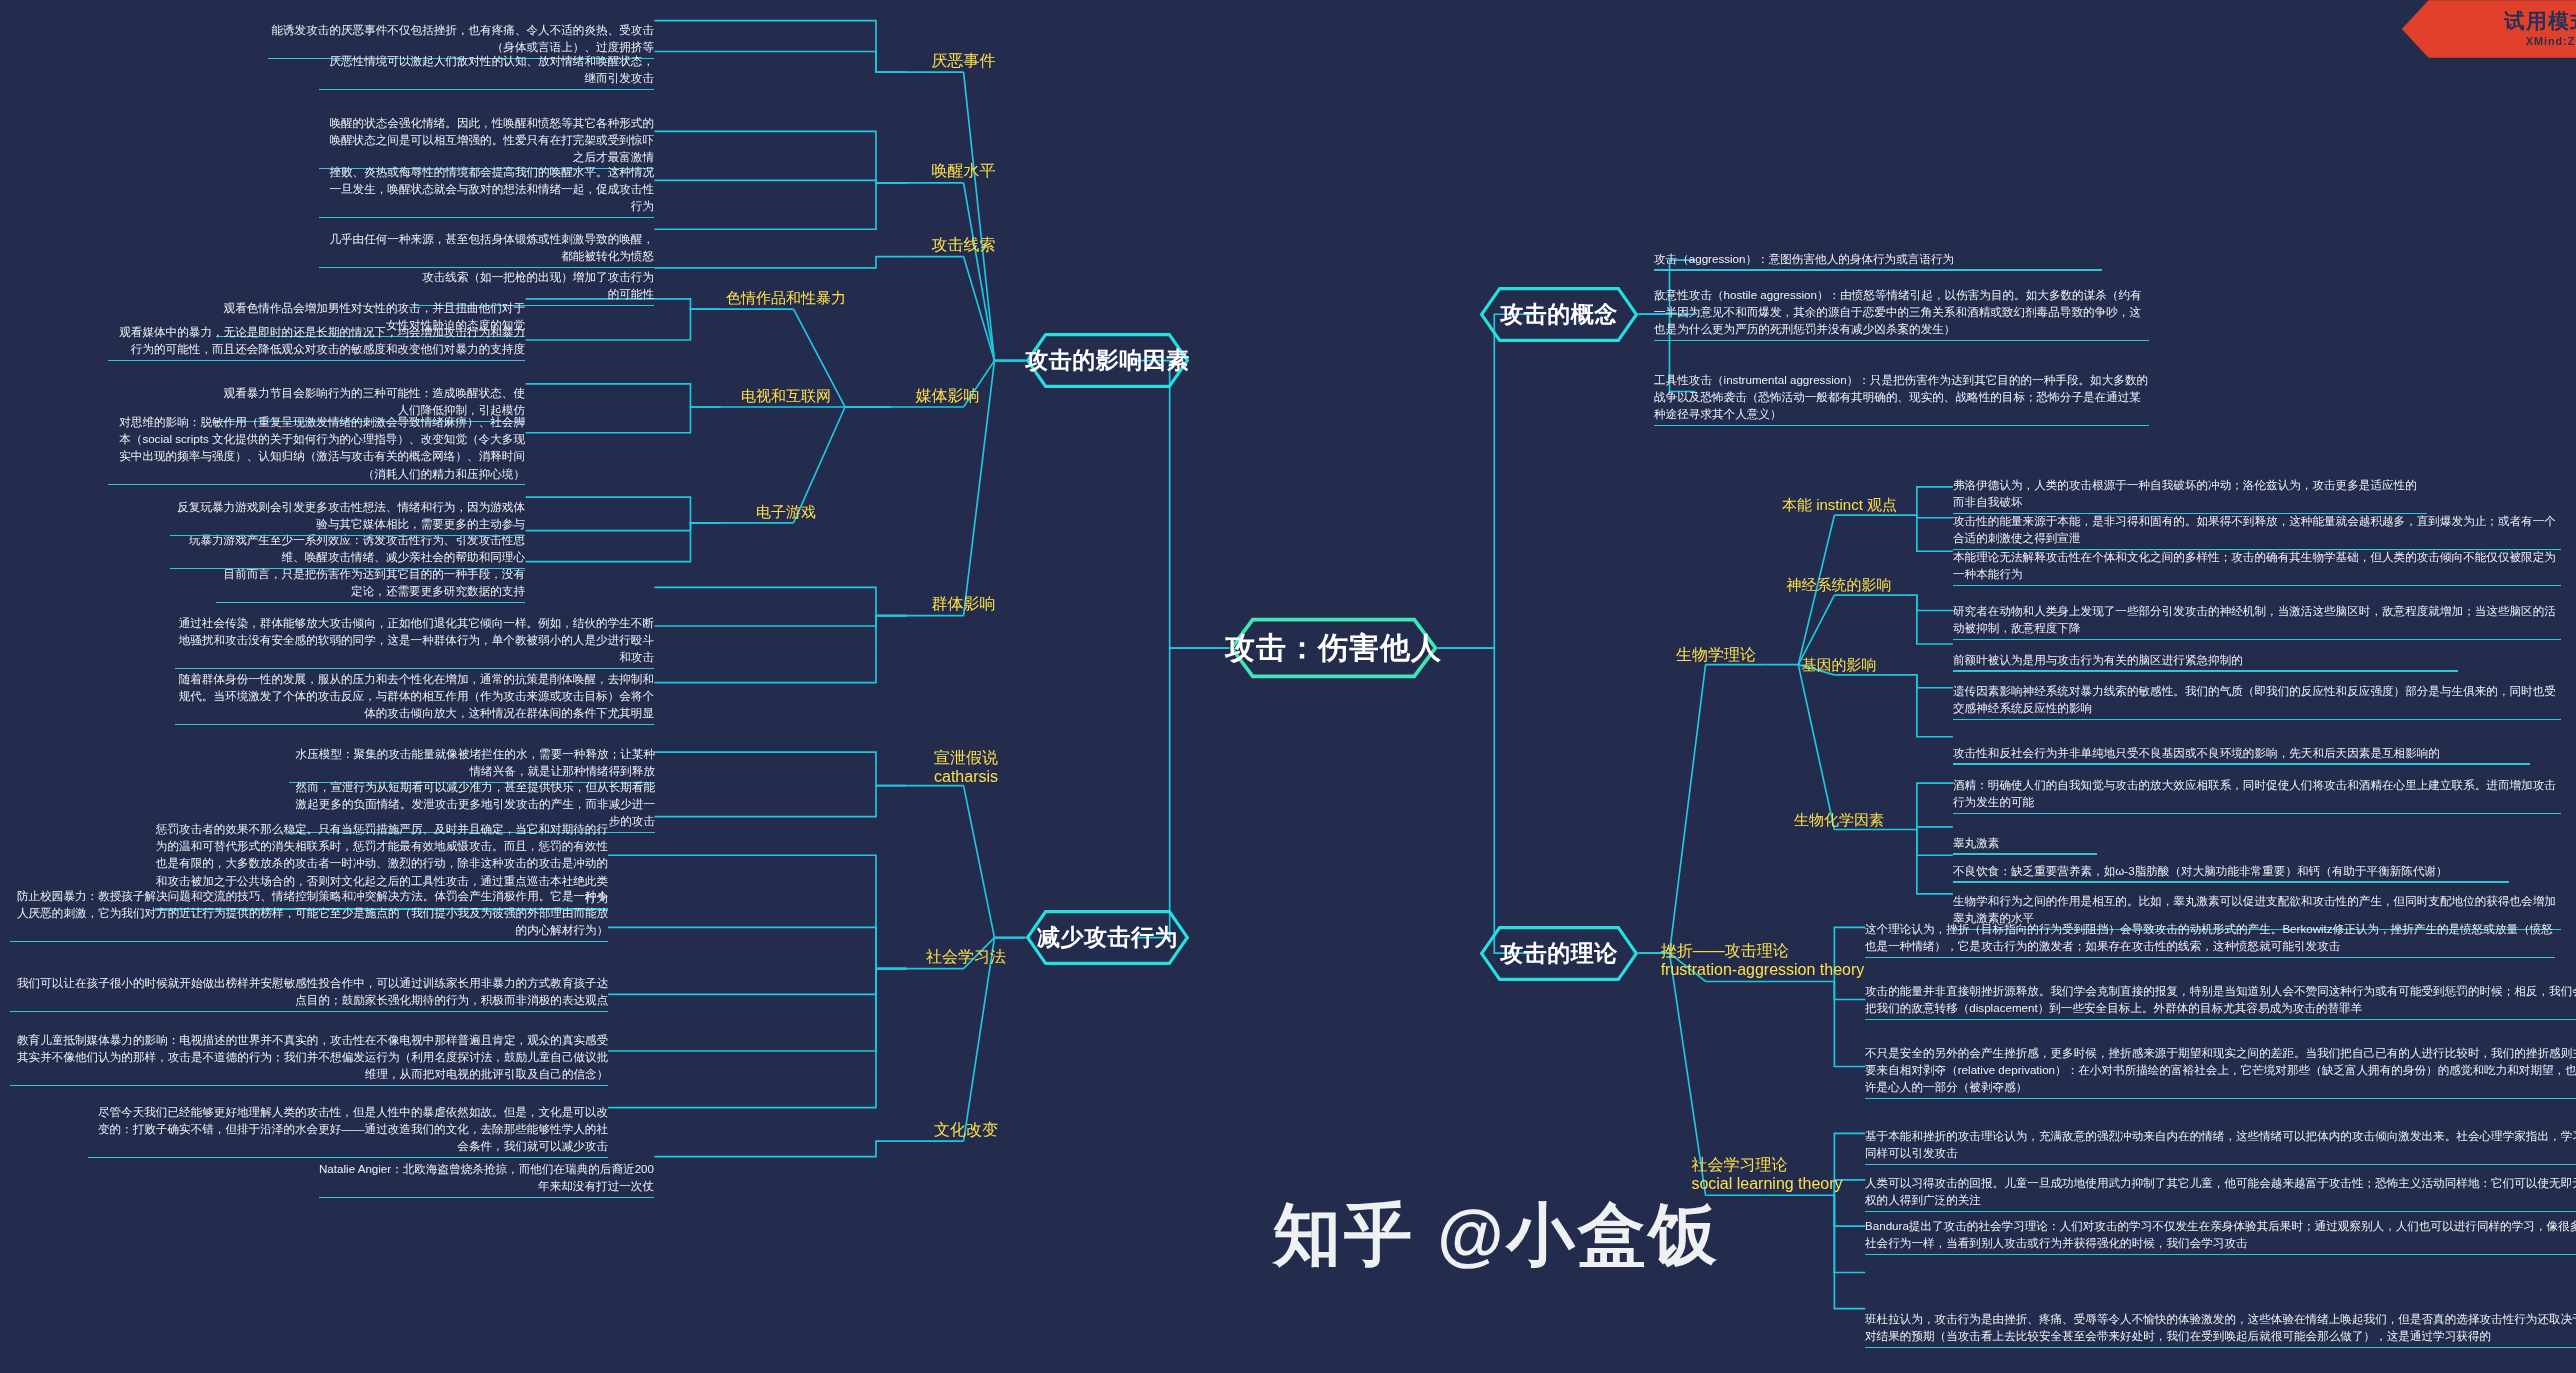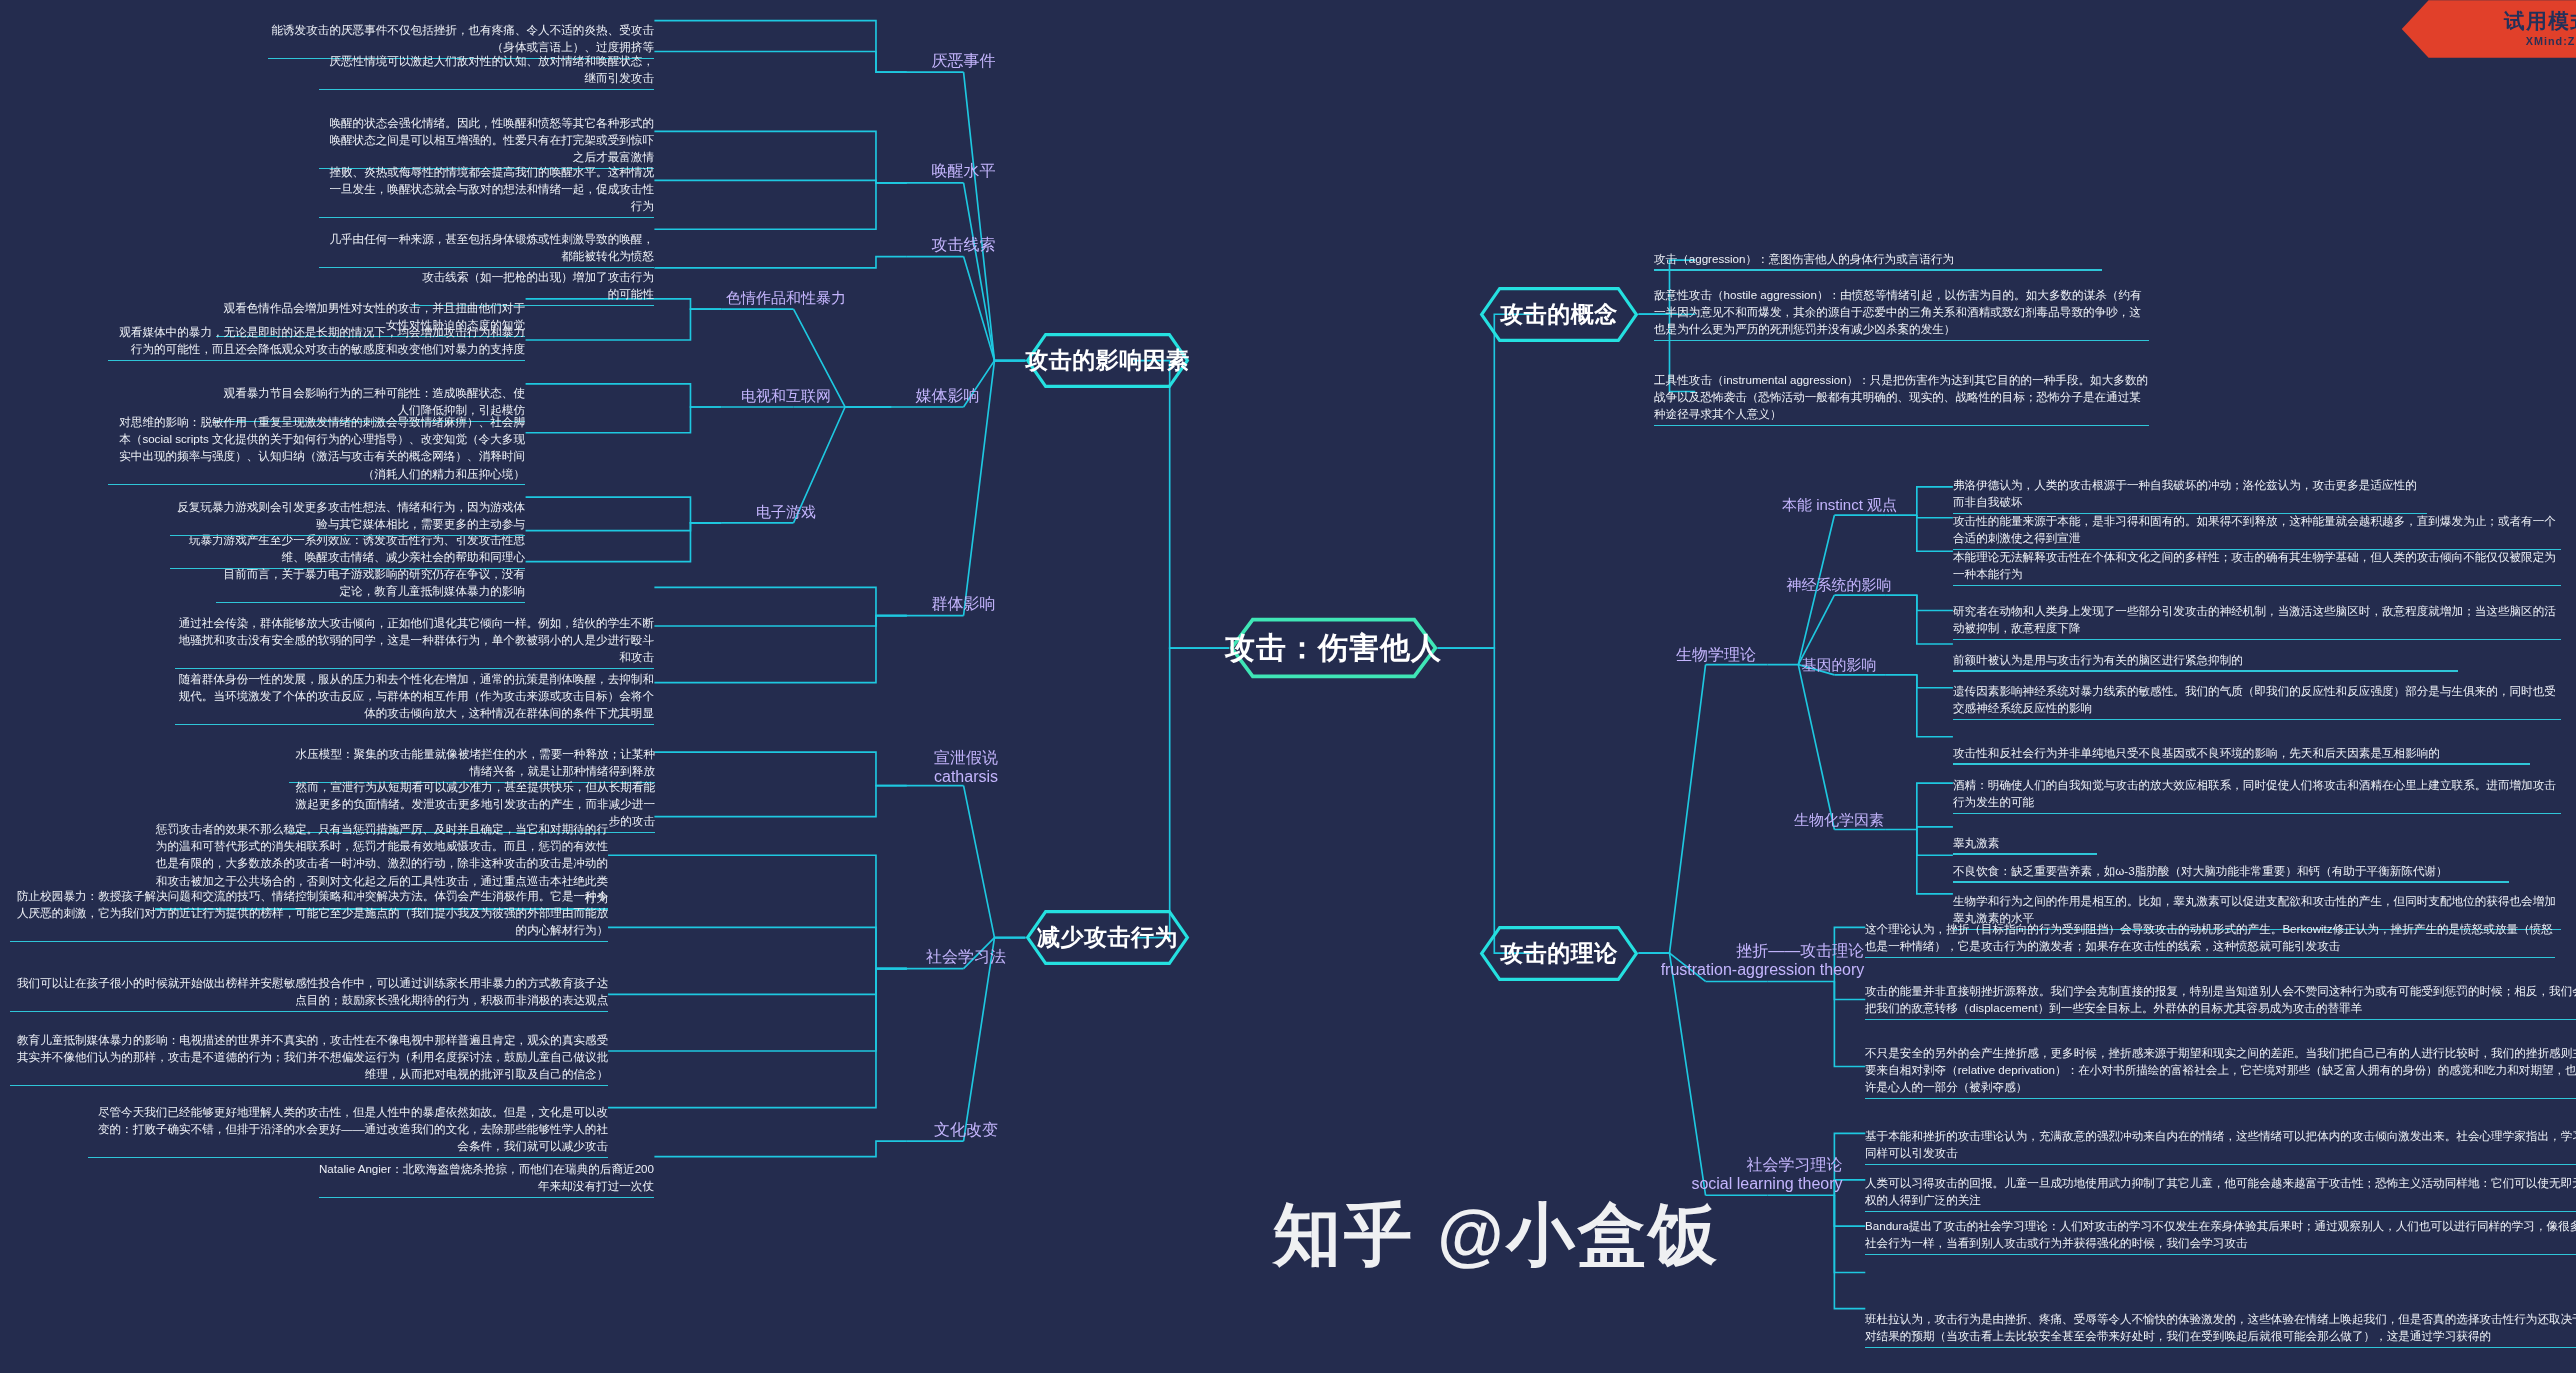--- a/index.html
+++ b/index.html
@@ -25,21 +25,21 @@
     display:flex;align-items:center;justify-content:center;
   }
   .hex svg.shape{position:absolute;left:0;top:0;width:100%;height:100%;}
   .hex .txt{position:relative;z-index:2;line-height:1.15;white-space:nowrap;}
 
   .root .txt{font-size:30px;letter-spacing:1px;}
   .lvl1 .txt{font-size:23px;letter-spacing:0.5px;}
 
   
   .plain{
-    color:#c4b5fd;line-height:1.2;text-align:right;white-space:pre-line;
+    color:#fde047;line-height:1.2;text-align:left;white-space:pre-line;
     display:flex;align-items:flex-end;justify-content:center;
   }
   .lvl2{font-size:16px;}
   .lvl3{font-size:15px;}
 
   
   .leaf{
     color:#eef1f7;font-size:11.6px;line-height:1.48;
     white-space:pre-line;
   }
@@ -304,21 +304,21 @@
 
   <div class="node leaf left" style="left:170px;top:514px;width:355px;">
     <span>玩暴力游戏产生至少一系列效应：诱发攻击性行为、引发攻击性思维、唤醒攻击情绪、减少亲社会的帮助和同理心</span>
     <span class="rule"></span>
   </div>
   <div class="node leaf left" style="left:170px;top:481px;width:355px;">
     <span>反复玩暴力游戏则会引发更多攻击性想法、情绪和行为，因为游戏体验与其它媒体相比，需要更多的主动参与</span>
     <span class="rule"></span>
   </div>
   <div class="node leaf left" style="left:216px;top:548px;width:309px;">
-    <span>目前而言，关于暴力电子游戏影响的研究仍存在争议，没有定论，教育儿童抵制媒体暴力的影响</span>
+    <span>目前而言，只是把伤害作为达到其它目的的一种手段，没有定论，还需要更多研究数据的支持</span>
     <span class="rule"></span>
   </div>
 
   <div class="node leaf left" style="left:175px;top:597px;width:479px;">
     <span>通过社会传染，群体能够放大攻击倾向，正如他们退化其它倾向一样。例如，结伙的学生不断地骚扰和攻击没有安全感的软弱的同学，这是一种群体行为，单个教被弱小的人是少进行殴斗和攻击</span>
     <span class="rule"></span>
   </div>
   <div class="node leaf left" style="left:175px;top:653px;width:479px;">
     <span>随着群体身份一性的发展，服从的压力和去个性化在增加，通常的抗策是削体唤醒，去抑制和规代。当环境激发了个体的攻击反应，与群体的相互作用（作为攻击来源或攻击目标）会将个体的攻击倾向放大，这种情况在群体间的条件下尤其明显</span>
     <span class="rule"></span>

